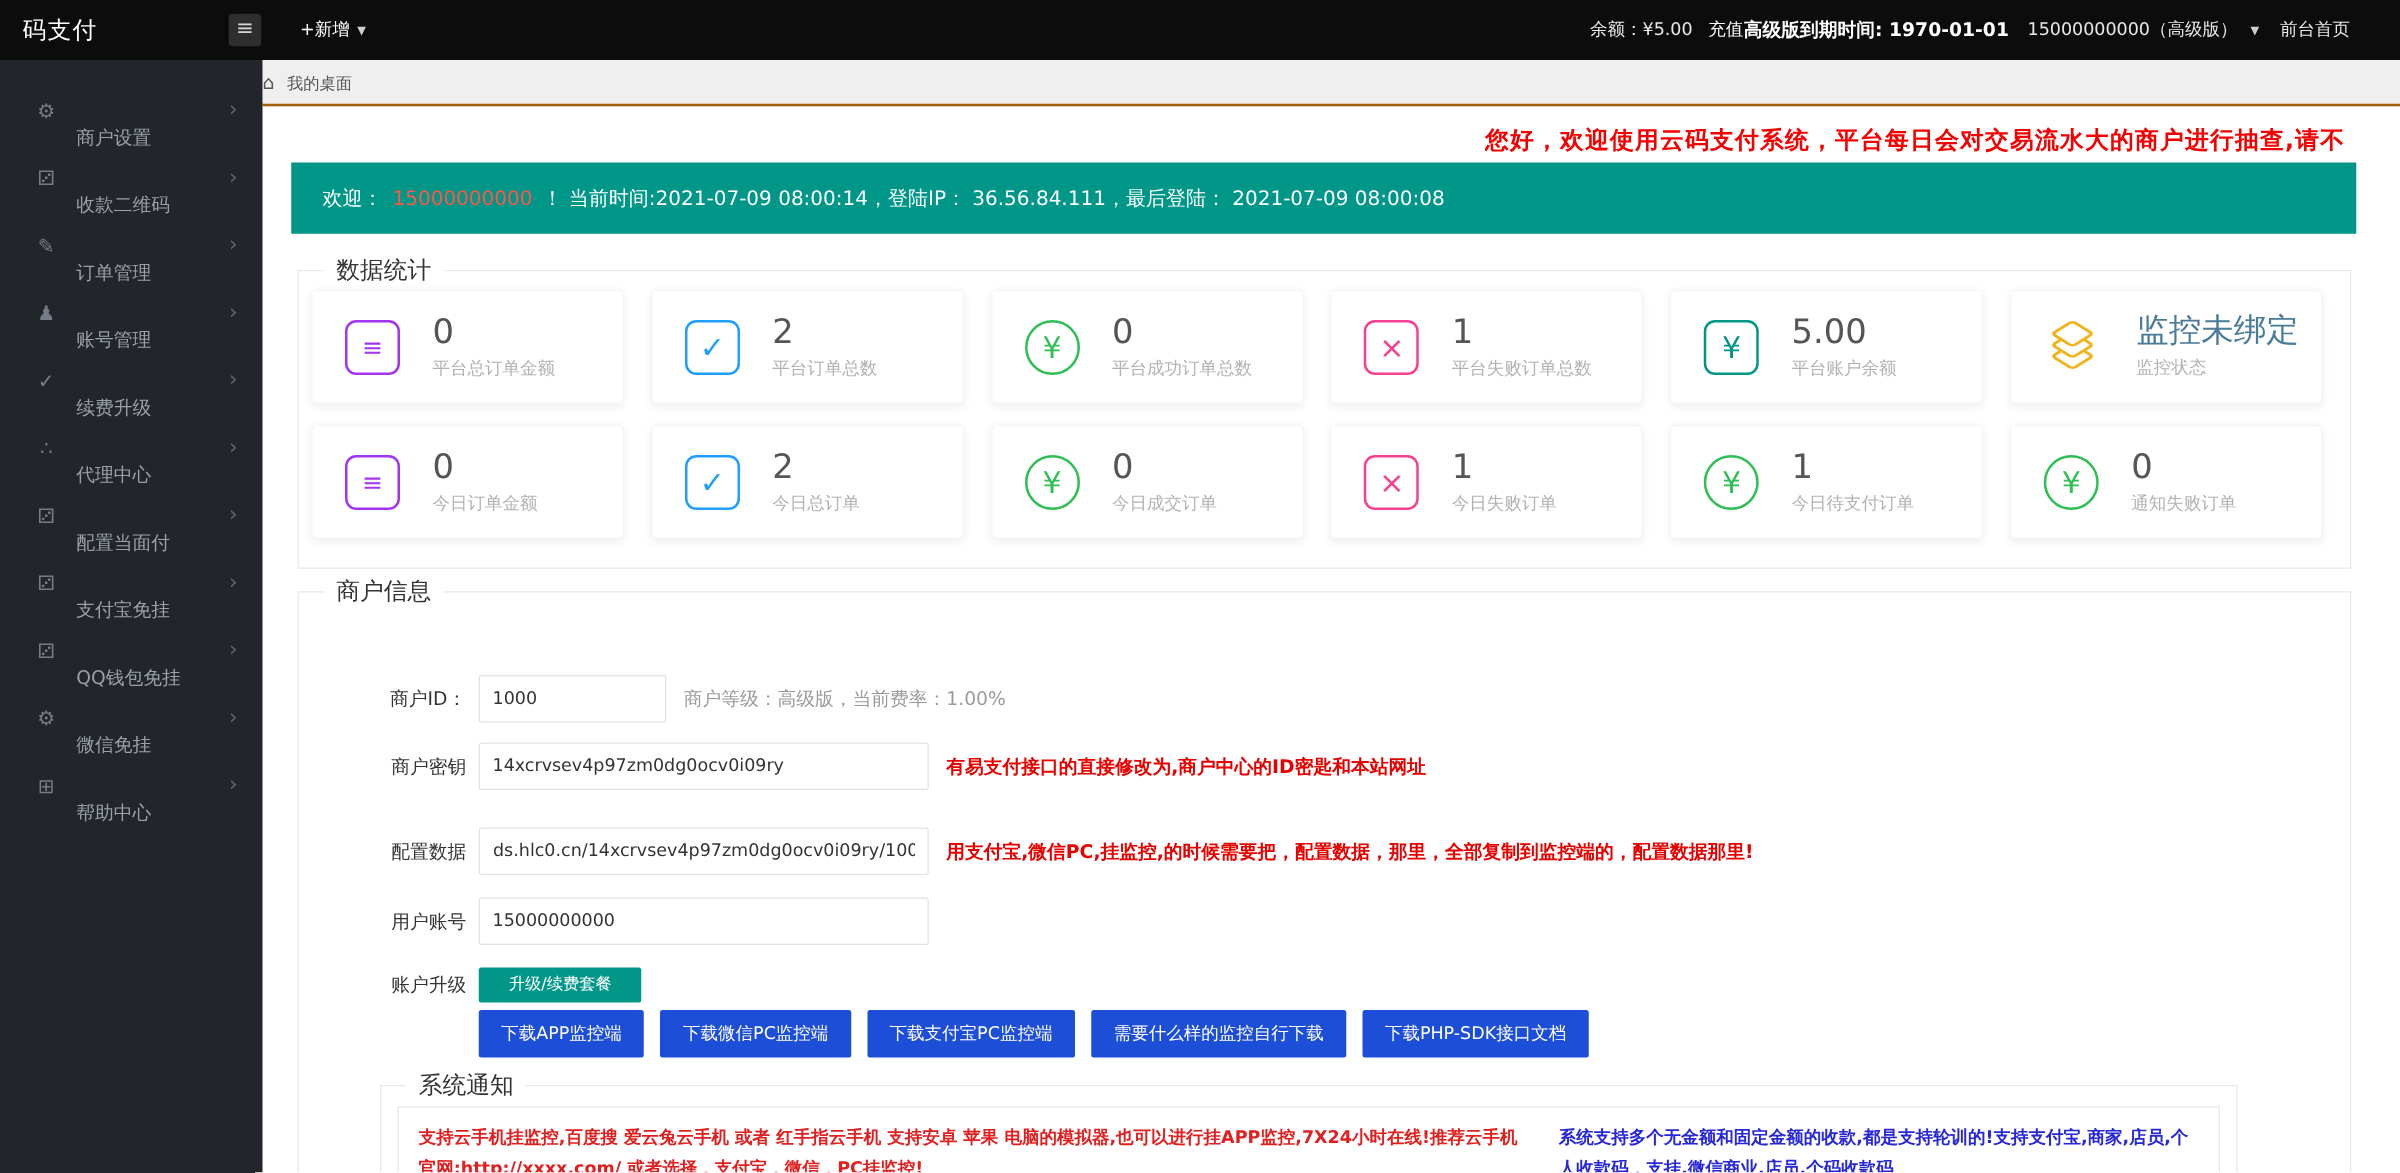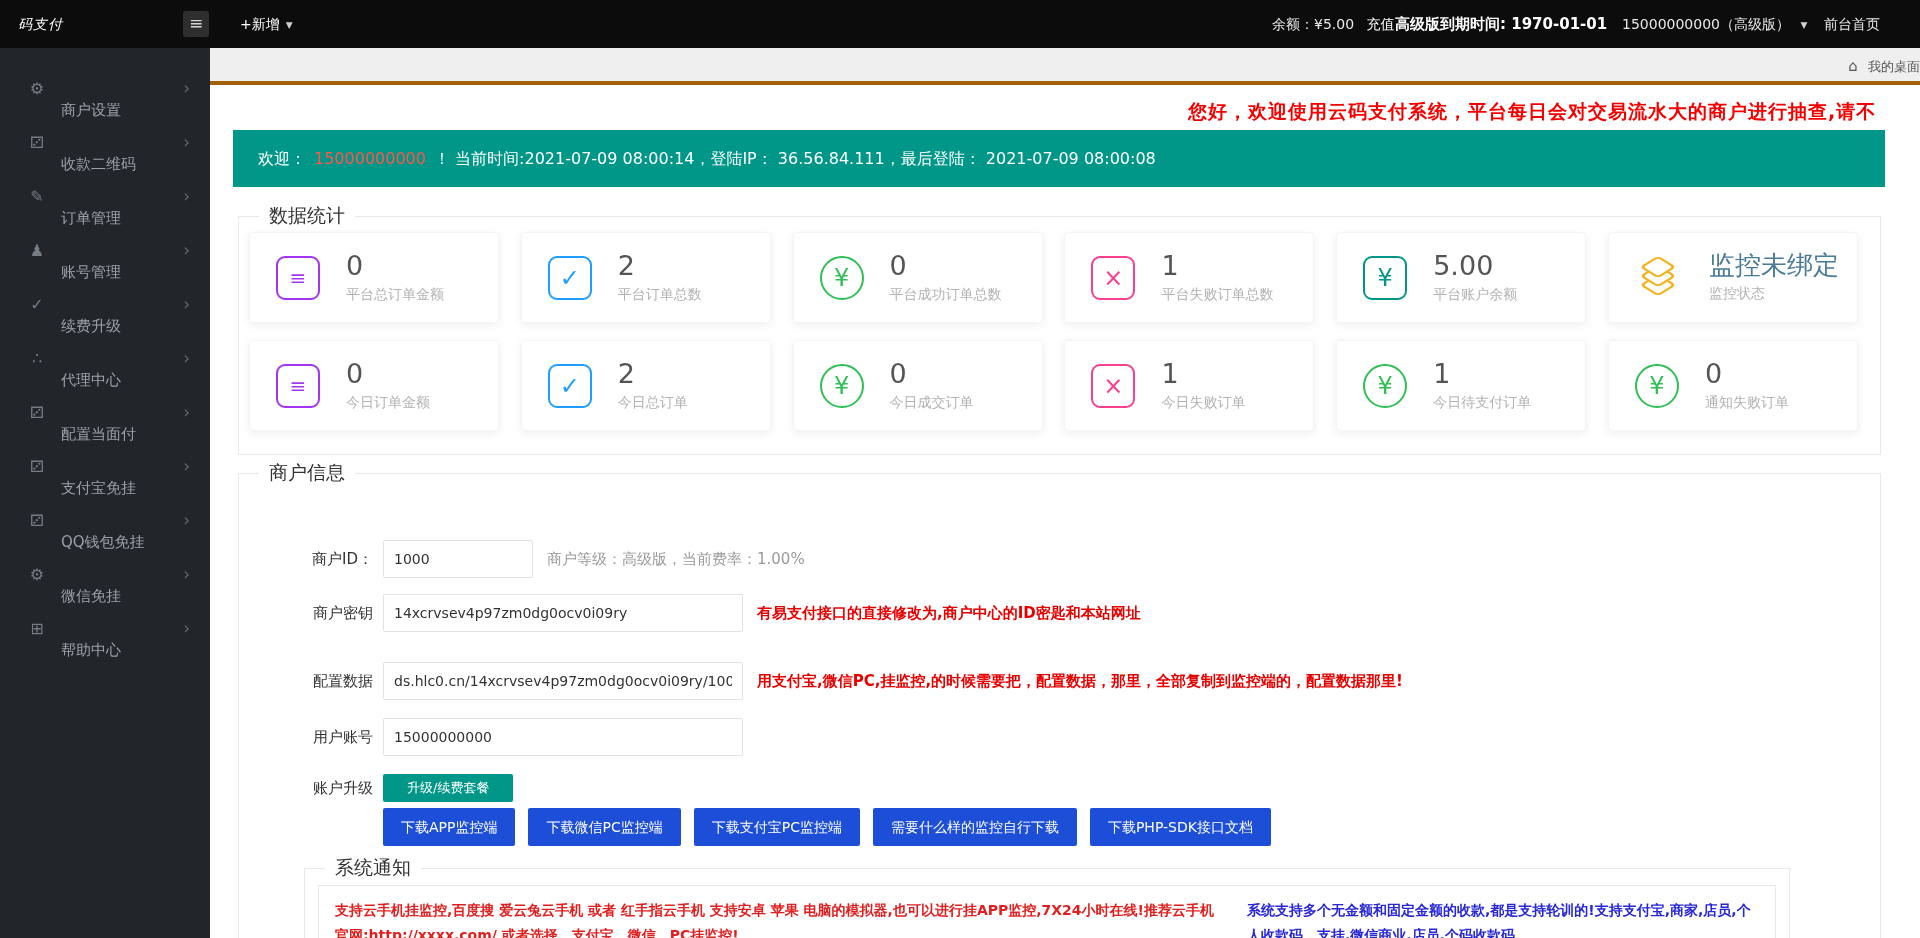--- a/index.html
+++ b/index.html
@@ -5,42 +5,42 @@
   * { box-sizing: border-box; }
   html,body { margin:0; padding:0; }
   body {
     width:1920px; height:938px; position:relative; overflow:hidden;
     background:#fff; font-family:"DejaVu Sans","Liberation Sans",sans-serif;
     -webkit-font-smoothing:antialiased;
   }
 
   
   .topbar { position:absolute; left:0; top:0; width:1920px; height:48px; background:#0c0c0c; z-index:30; }
-  .logo { position:absolute; left:18px; top:0; line-height:48px; font-size:14px; color:#fff; letter-spacing:1px;font-style:italic; }
+  .logo { position:absolute; left:18px; top:0; line-height:48px; font-size:19px; color:#fff; letter-spacing:1px; }
   .burger { position:absolute; left:183px; top:11px; width:26px; height:26px; background:#2e2e2e; border-radius:3px;
             color:#d6d6d6; text-align:center; line-height:25px; font-size:17px; cursor:pointer; }
   .new-btn { position:absolute; left:240px; top:0; line-height:48px; font-size:14px; color:#fff; cursor:pointer; }
   .new-btn .caret, .acct .caret { font-size:9px; color:#cfcfcf; margin-left:6px; vertical-align:1px; }
   .tb-item { position:absolute; top:0; line-height:48px; font-size:14px; color:#e8e8e8; white-space:nowrap; }
   .balance { left:1272px; }
   .balance .recharge { margin-left:8px; color:#fff; cursor:pointer; }
   .expire { left:1395px; font-weight:bold; font-size:15px; color:#fff; }
   .acct { left:1622px; cursor:pointer; }
   .front-home { left:1824px; cursor:pointer; }
 
   
   .sidebar { position:absolute; left:0; top:48px; width:210px; height:890px; background:#22262a; z-index:20; padding-top:13px; }
   .side-item { height:54px; display:flex; align-items:center; padding-left:26px; cursor:pointer; }
   .s-ico { width:22px; font-size:16px; color:#767c85; text-align:center; }
   .s-lbl { margin-left:13px; font-size:15px; color:#9aa0a8;margin-top:44px; }
   .s-chev { margin-left:auto; margin-right:20px; color:#61666d; font-size:17px; }
 
   
   .breadcrumb { position:absolute; left:210px; top:48px; width:1710px; height:37px; background:#efefef;
-                border-bottom:4px solid #a16207; line-height:37px; font-size:13px; color:#555; padding-left:16px; z-index:10;text-align:right; }
+                border-bottom:2px solid #a16207; line-height:37px; font-size:13px; color:#555; z-index:10; }
   .bc-home { font-size:15px; margin-right:6px; color:#555; }
 
   
   .main { position:absolute; left:208px; top:85px; width:1710px; height:853px; background:#fff; overflow:hidden; }
 
   .marquee { position:absolute; left:980px; right:0; top:14px; height:26px; overflow:hidden; white-space:nowrap;
              color:#f50000; font-size:19px; font-weight:bold; letter-spacing:1px; }
 
   .greenbar { position:absolute; left:25px; top:45px; width:1652px; height:57px; background:#009688;
               color:#fff; font-size:16px; line-height:57px; padding-left:25px; white-space:nowrap; }

